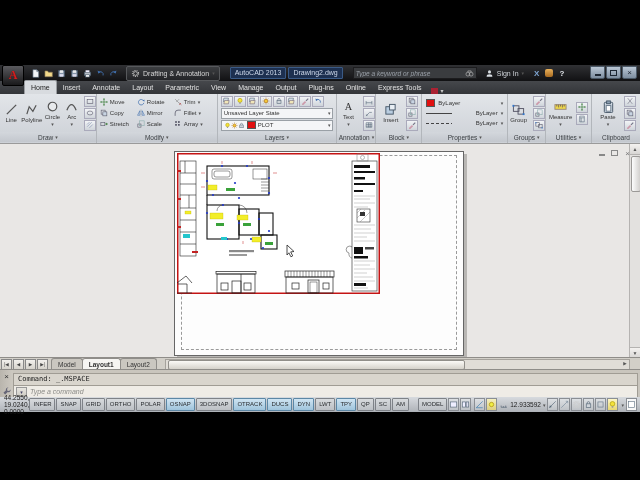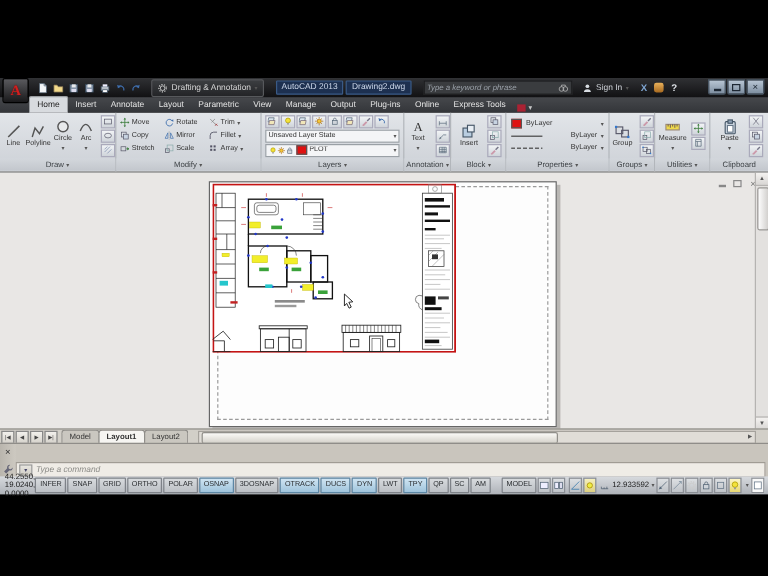--- a/index.html
+++ b/index.html
@@ -900,20 +900,21 @@
 
   <div class="abs cmd">
     <div class="cmdleft">
       <span class="cmdx">×</span>
       <span class="ic" style="width:10px;height:10px">
           <svg viewBox="0 0 14 14" width="10" height="10">
             <use href="#i-wrench"></use>
           </svg>
         </span>
     </div>
+    <div class="cmdhist"><span>Command: _.MSPACE</span></div>
     <div class="cmdinput">
       <span class="cmdico">▾</span>
       <span>Type a command</span>
     </div>
   </div>
 
   <div class="abs statusbar">
     <span class="coords">44.2550, 19.0240, 0.0000</span>
     <span class="sbtn">INFER</span>
     <span class="sbtn">SNAP</span>

